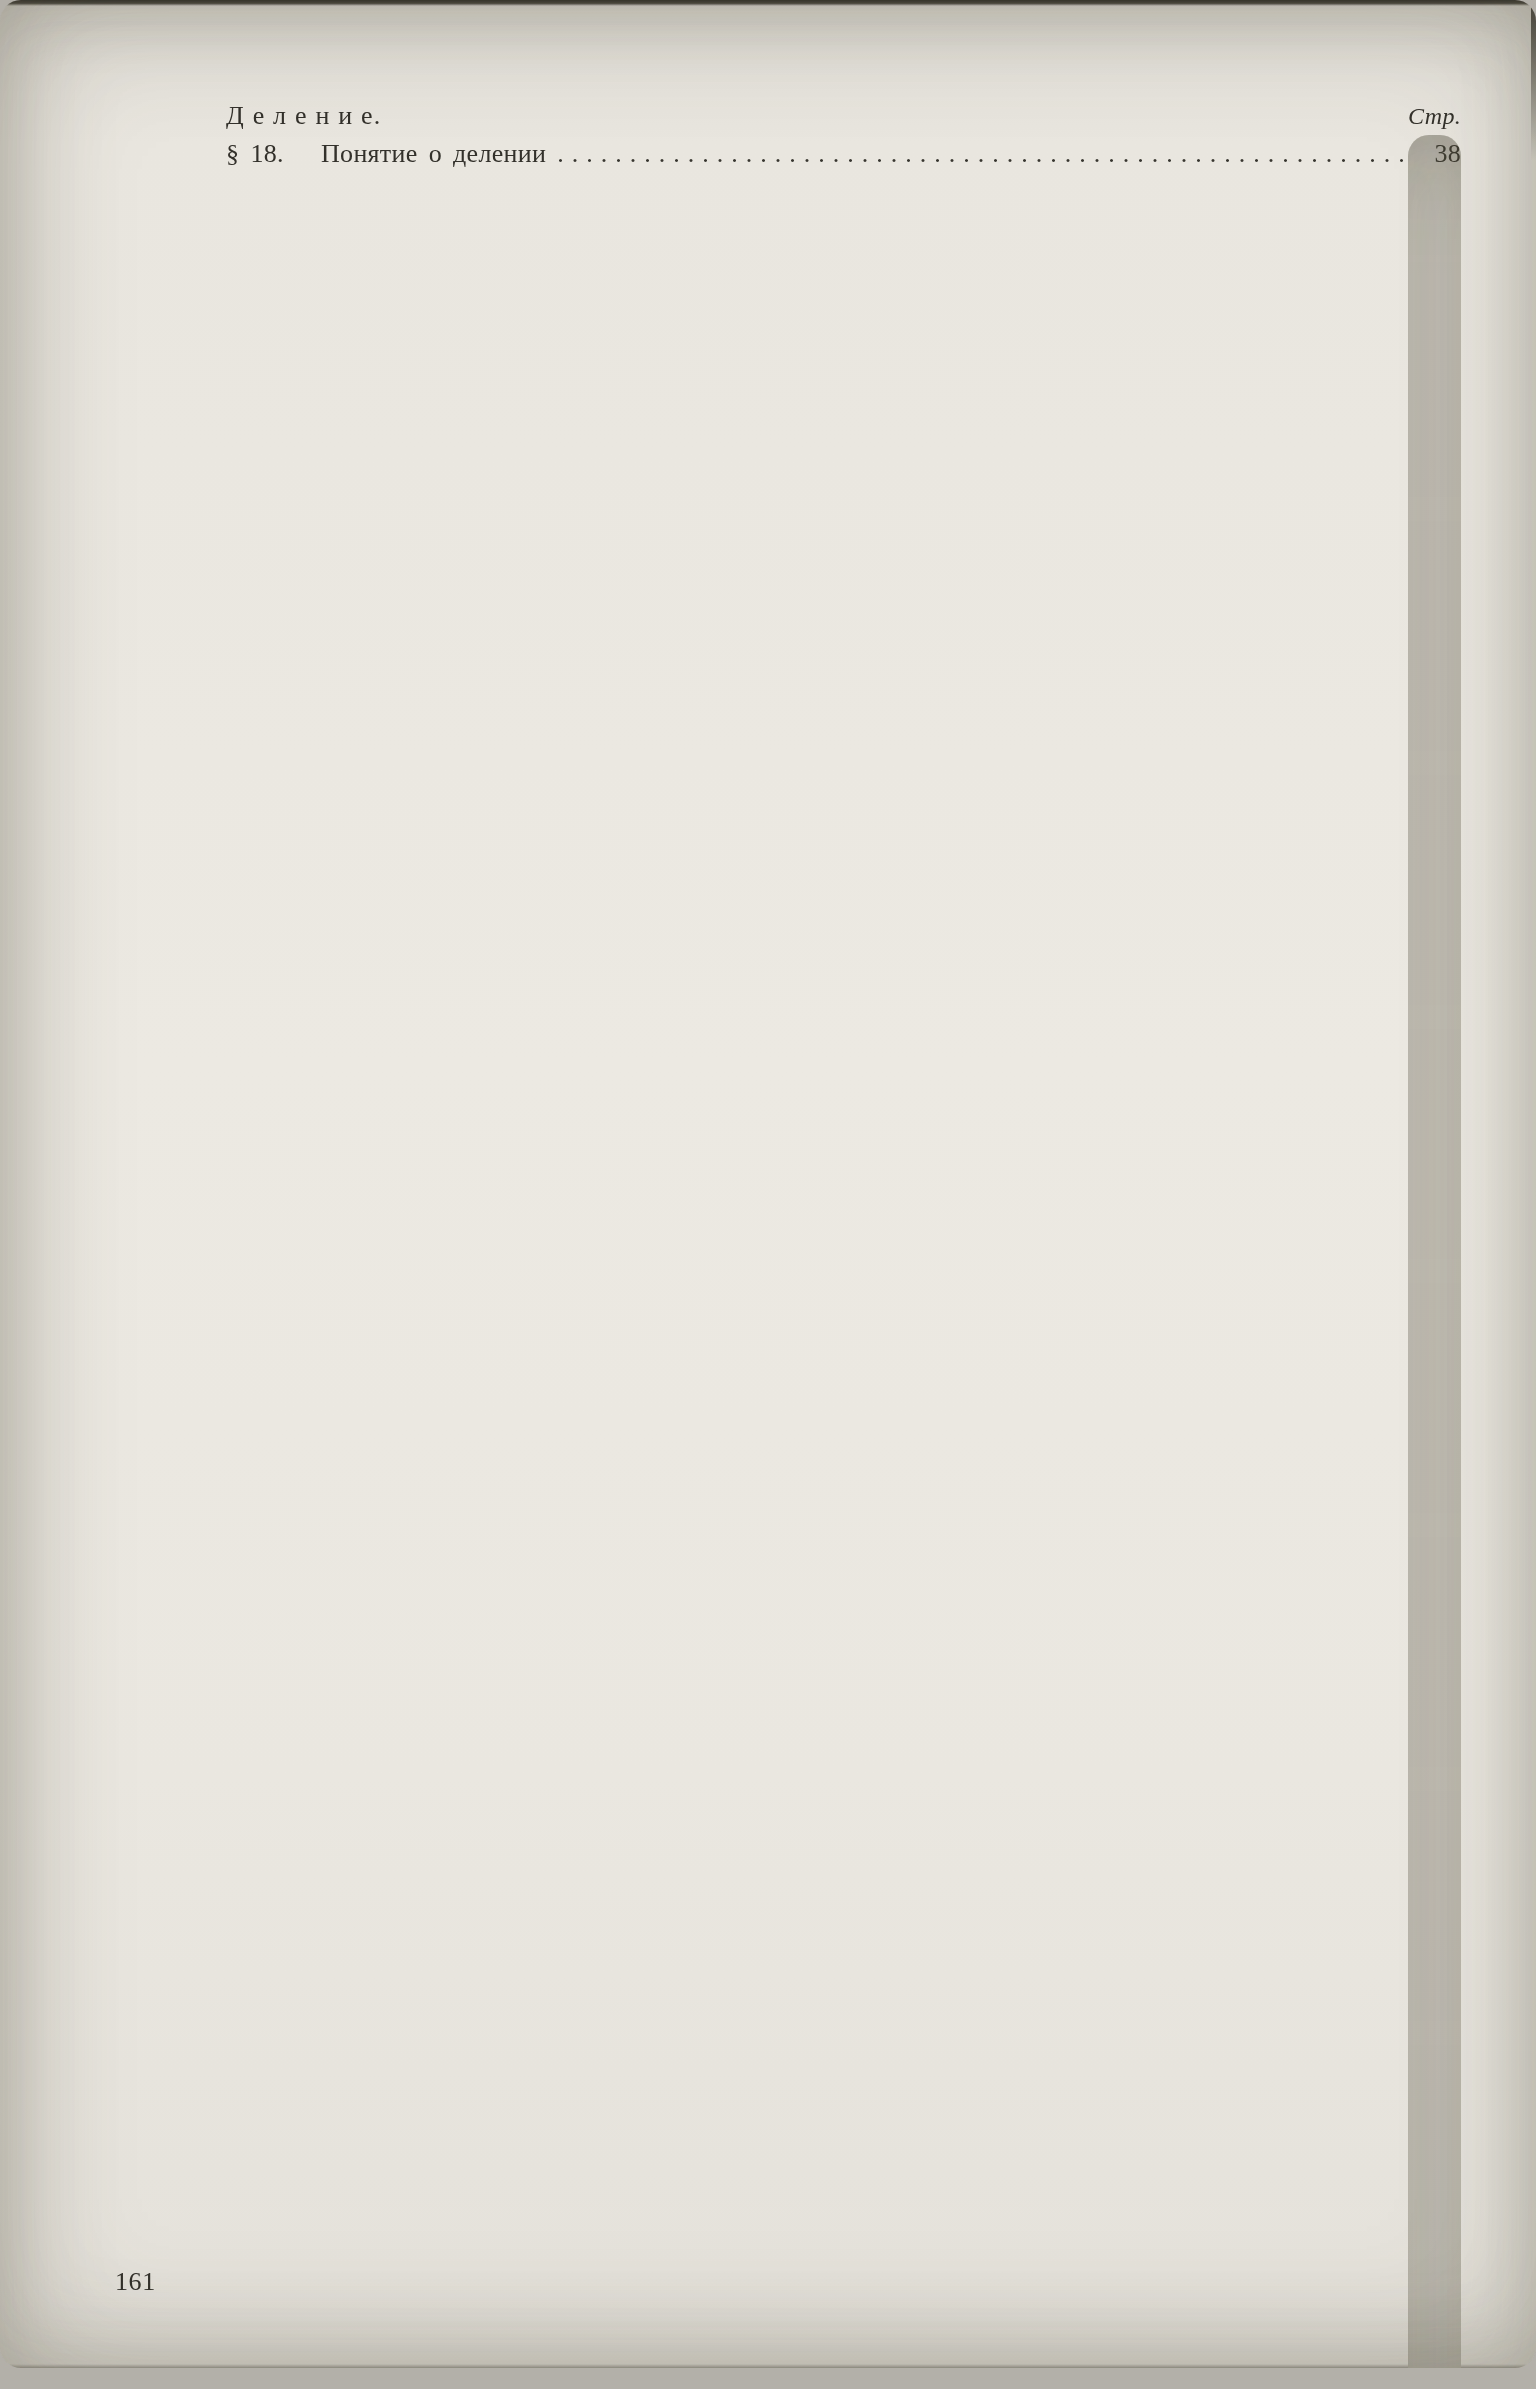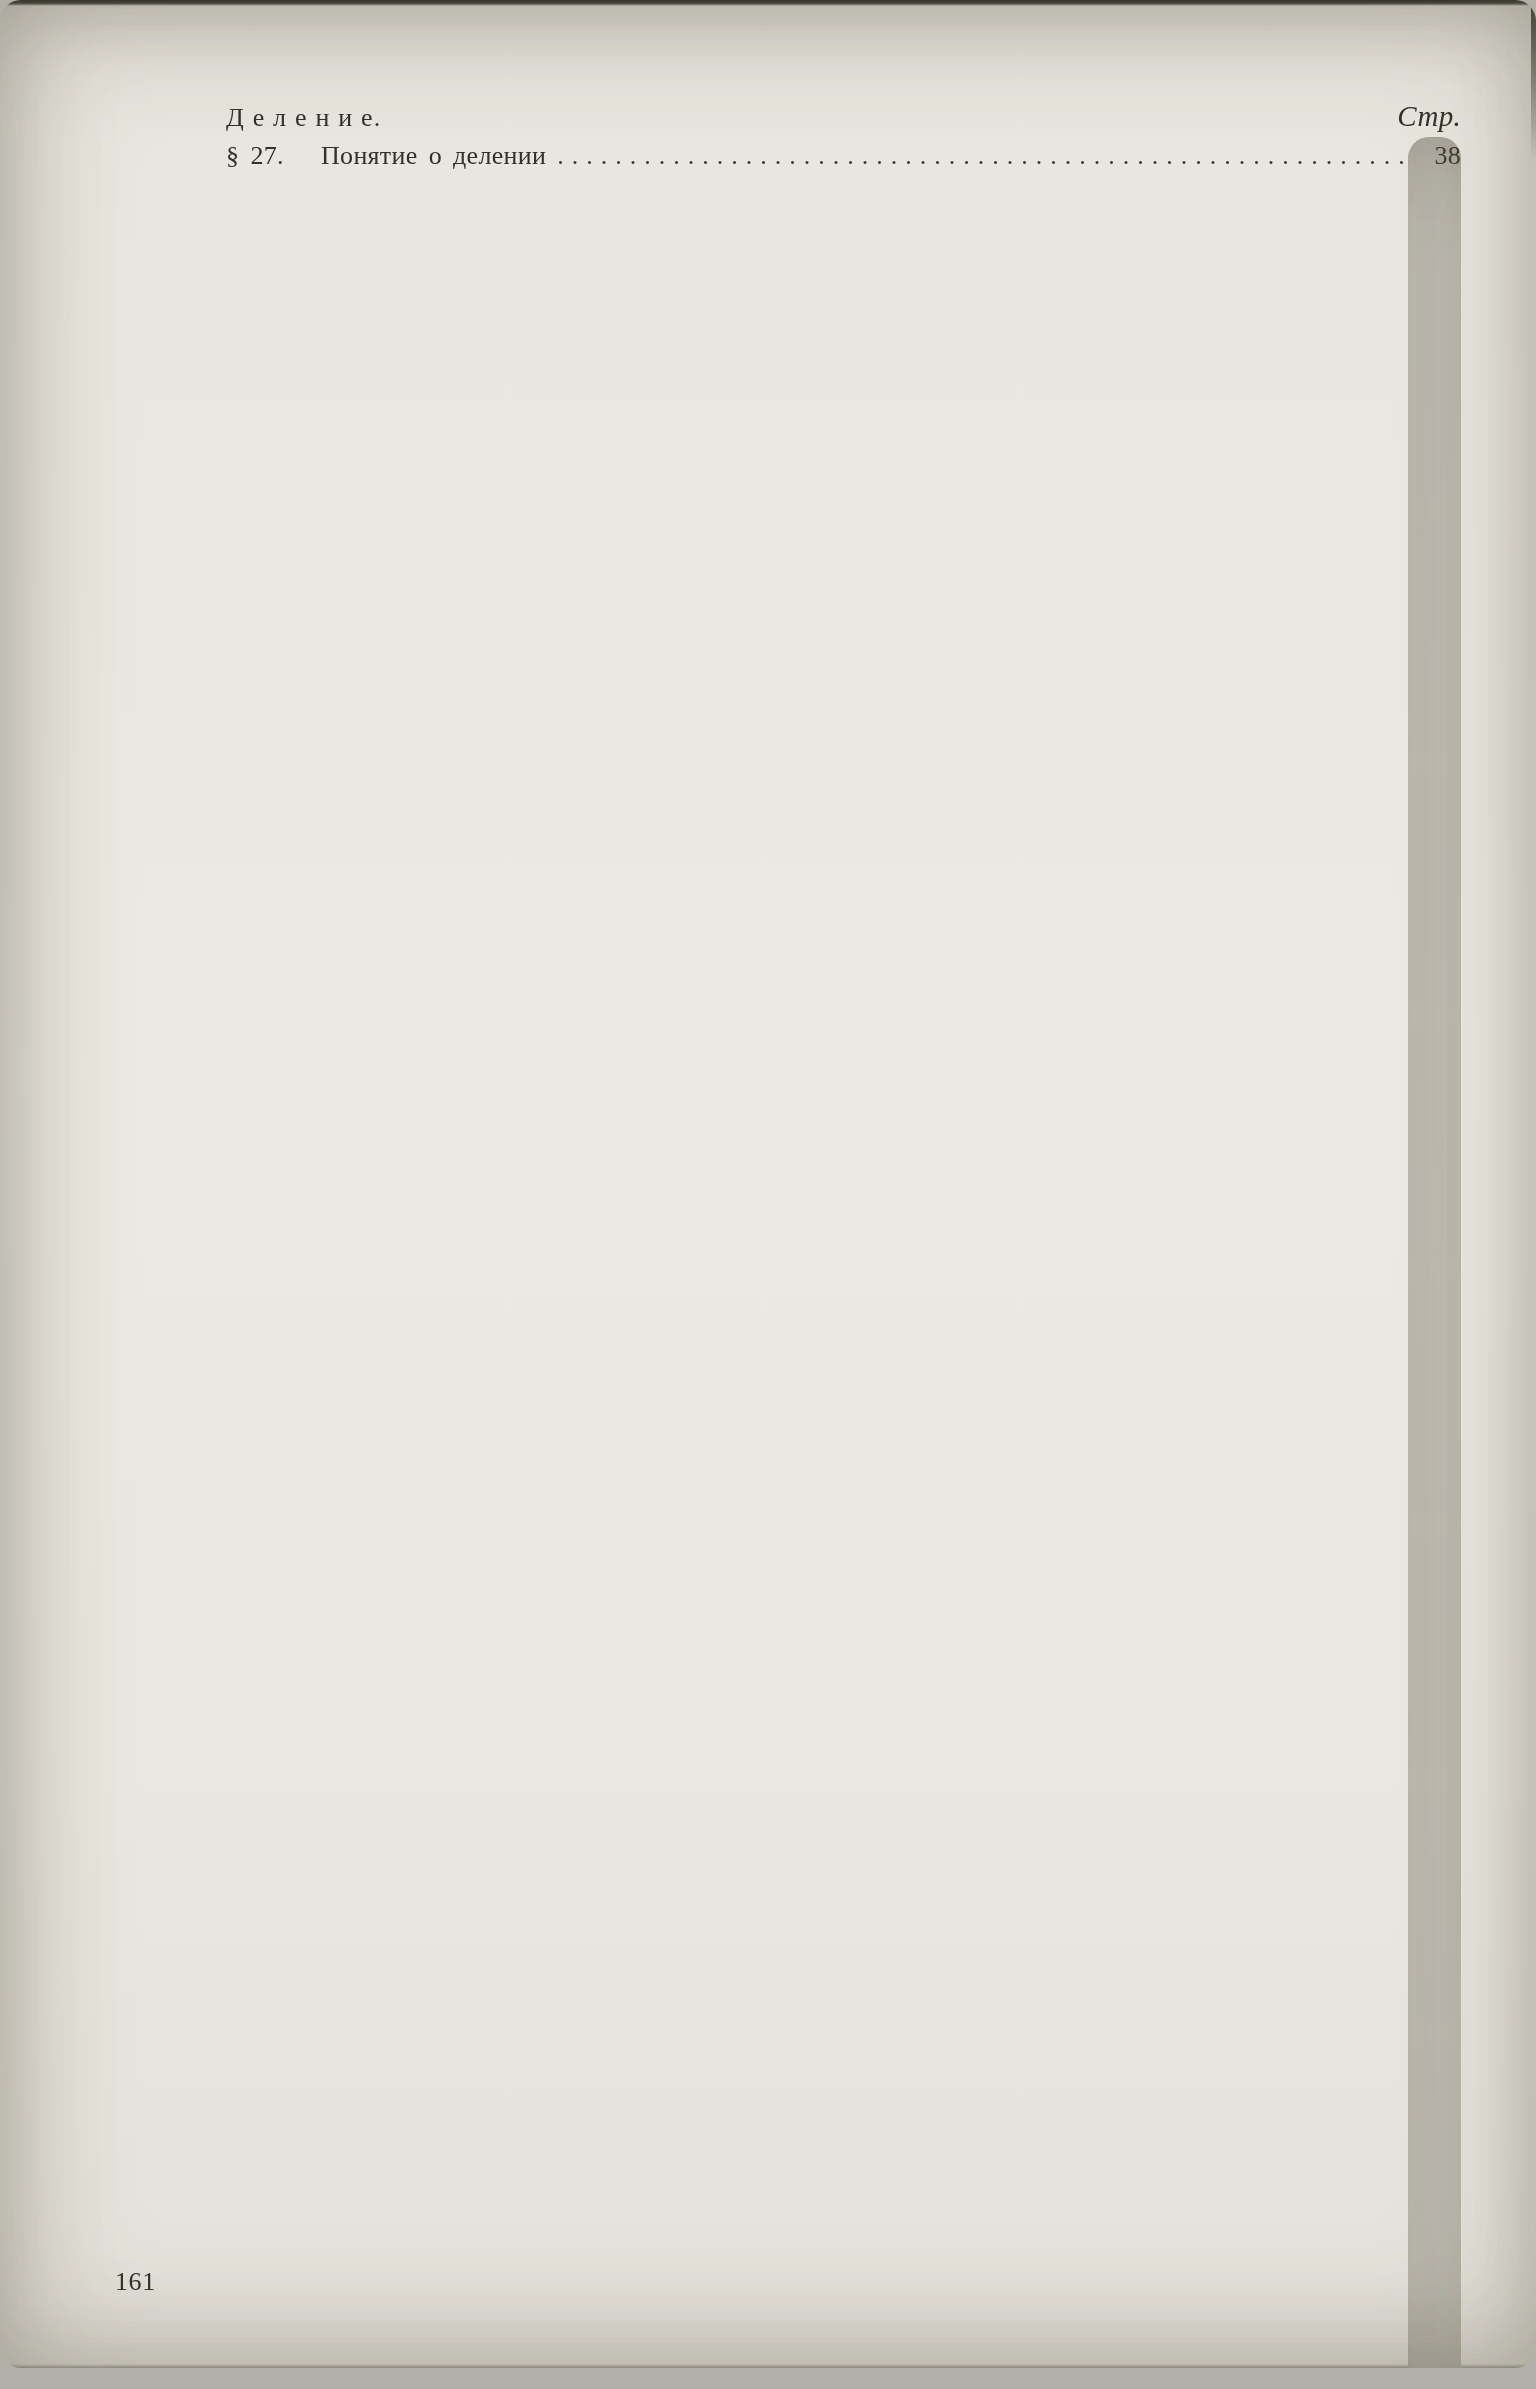--- a/index.html
+++ b/index.html
@@ -42,21 +42,21 @@
     position:absolute;left:0;top:0;right:0;
     padding:97px 75px 0 115px;
     font-size:26px;
     letter-spacing:0.3px;
   }
   .toc-header{
     display:flex;justify-content:space-between;align-items:baseline;
     line-height:38px;
   }
   .section-label{margin-left:111px;letter-spacing:1.2px;}
-  .page-col-label{font-style:italic;font-size:29px;}
+  .page-col-label{font-style:italic;font-size:24px;}
   .entry{
     display:flex;align-items:baseline;
     margin-left:111px;
     line-height:37px;
     word-spacing:4.3px;
     white-space:nowrap;
   }
   .entry .num{flex:0 0 95px;}
   .entry .title{flex:0 0 auto;}
   .entry .leader{
@@ -80,21 +80,21 @@
   <div class="edge-bottom"></div>
 
   <div class="content">
     <div class="toc-header">
       <span class="section-label">Д е л е н и е.</span>
       <span class="page-col-label">Стр.</span>
     </div>
 
     <div id="toc">
         <div class="entry">
-          <span class="num">§ 27.</span>
+          <span class="num">§ 18.</span>
           <span class="title">Понятие о делении</span>
           <span class="leader">........................................................................................................................</span>
           <span class="page">38</span>
         </div>
       </div>
   </div>
 
   <div class="folio">161</div>
 </div>
 

